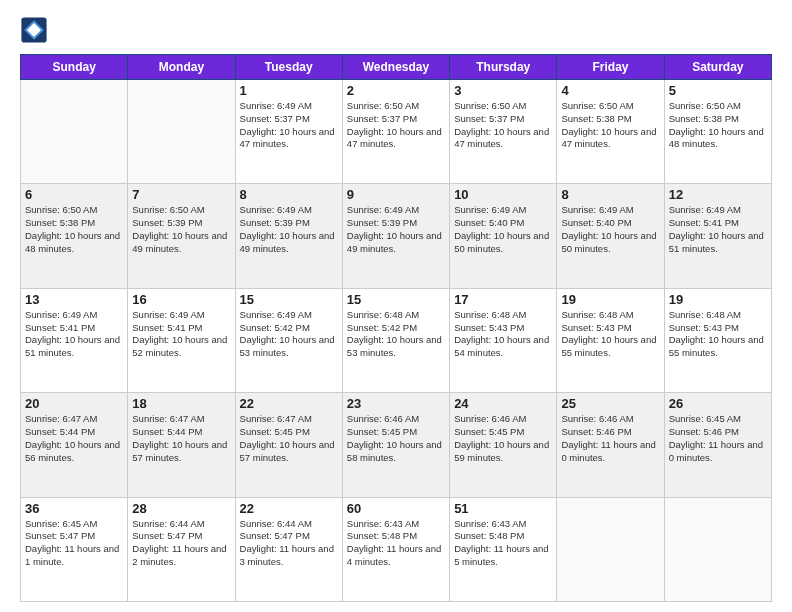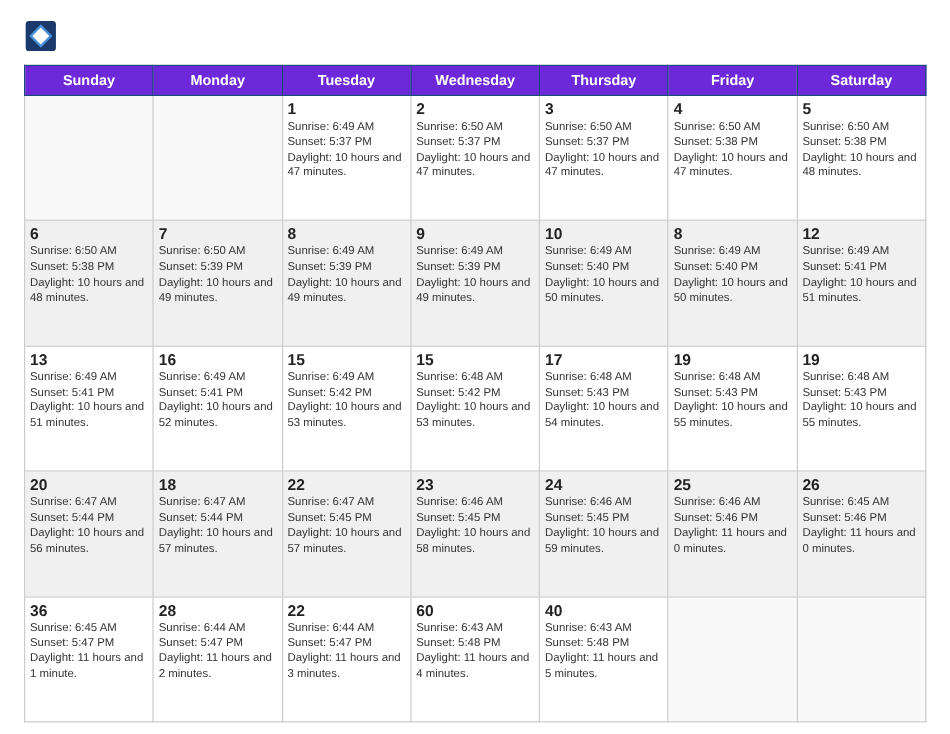--- a/index.html
+++ b/index.html
@@ -317,21 +317,21 @@
 Sunset: 5:47 PM
 Daylight: 11 hours and 3 minutes.</div>
           </td>
           <td>
             <span class="day-number">60</span>
             <div class="cell-text" style="white-space: pre-line;">Sunrise: 6:43 AM
 Sunset: 5:48 PM
 Daylight: 11 hours and 4 minutes.</div>
           </td>
           <td>
-            <span class="day-number">40</span>
+            <span class="day-number">51</span>
             <div class="cell-text" style="white-space: pre-line;">Sunrise: 6:43 AM
 Sunset: 5:48 PM
 Daylight: 11 hours and 5 minutes.</div>
           </td>
           <td class="empty-cell"></td>
           <td class="empty-cell"></td>
         </tr>
       </tbody>
   </table>
 </div>

